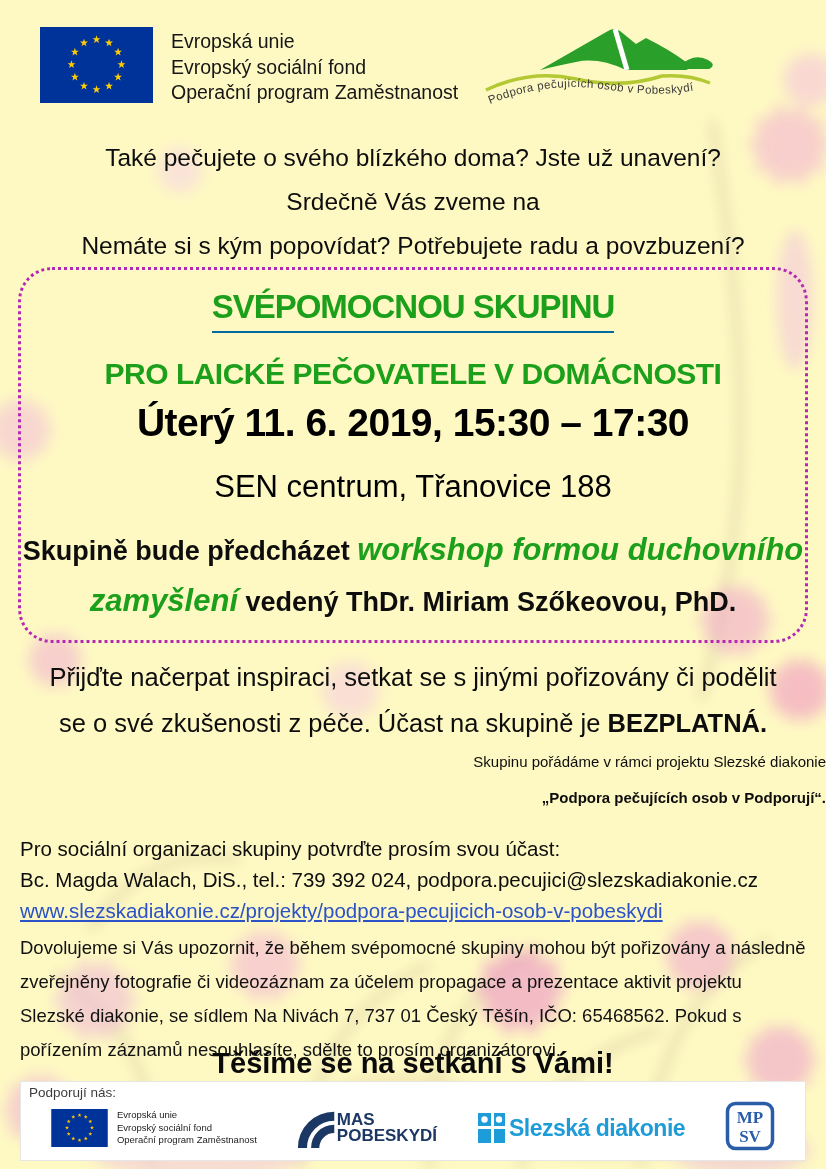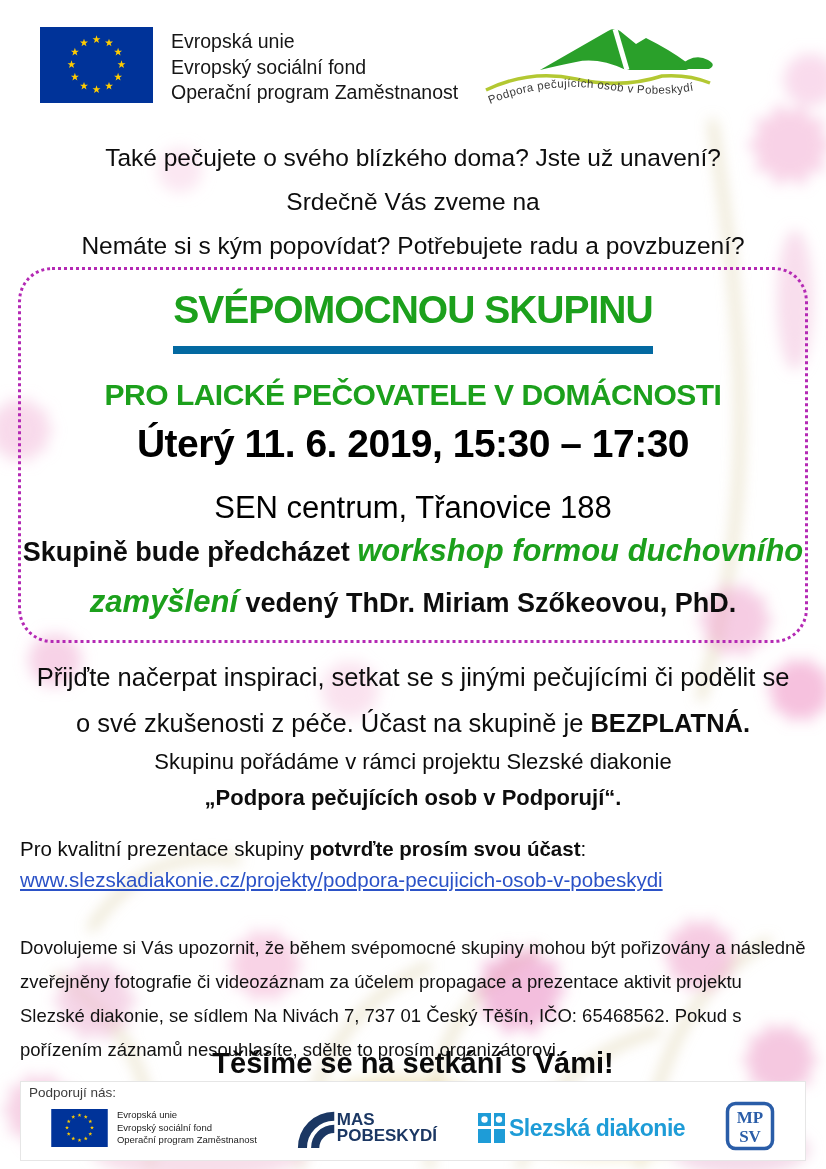--- a/index.html
+++ b/index.html
@@ -1,59 +1,59 @@
 <!DOCTYPE html>
 <html><head>
 <meta charset="utf-8">
 <style>
   * { margin:0; padding:0; box-sizing:border-box; }
   html,body { background:#888; }
   .page {
     position:relative; width:826px; height:1169px; margin:0 auto;
-    background:#ffffff; overflow:hidden;
+    background:#fef9c3; overflow:hidden;
     font-family:"Liberation Sans", sans-serif; color:#1a1a1a;
   }
   .bg-layer { position:absolute; inset:0; z-index:0; pointer-events:none; }
   .content { position:absolute; inset:0; z-index:1; }
 
   
   .eu-header { position:absolute; left:40px; top:27px; display:flex; gap:18px; align-items:flex-start; }
   .eu-header .eu-text { font-size:19.5px; line-height:25.5px; color:#161616; padding-top:2px; }
   .project-logo { position:absolute; left:478px; top:16px; width:252px; height:102px; }
 
   
   .intro { position:absolute; top:136px; left:0; width:100%; text-align:center;
            font-size:24.5px; line-height:44px; color:#0d0d0d; }
 
   
   .invite-box {
     position:absolute; left:18px; right:18px; top:267px; height:376px;
     border:3.5px dotted #b429b4; border-radius:34px; text-align:center; padding-top:20px;
   }
   .invite-title {
-    display:inline-block; font-size:39px; font-weight:800; letter-spacing:-1px; color:#1ca01c;
-    border-bottom:8px solid #0369a1; padding-bottom:15px; line-height:1.05;
+    display:inline-block; font-size:33px; font-weight:800; letter-spacing:-1px; color:#1ca01c;
+    border-bottom:2px solid #0369a1; padding-bottom:6px; line-height:1.05;
   }
   .invite-subtitle { margin-top:24px; font-size:30px; font-weight:700; color:#1ca01c; letter-spacing:-0.5px; }
   .invite-datetime { margin-top:10px; font-size:39px; font-weight:700; color:#000; letter-spacing:-0.5px; }
   .invite-location { margin-top:24px; font-size:31px; font-weight:400; color:#000; }
-  .invite-workshop { margin-top:0; font-size:27px; font-weight:700; color:#0d0d0d; line-height:50px; }
+  .invite-workshop { margin-top:20px; font-size:27px; font-weight:700; color:#0d0d0d; line-height:50px; }
   .green-it { font-size:31px; font-weight:700; font-style:italic; color:#1ca01c; }
 
   
   .main-paragraph { position:absolute; top:654px; left:33px; width:760px; text-align:center;
                     font-size:25.5px; line-height:46px; color:#0d0d0d; }
   .main-paragraph b { font-weight:700; }
-  .organizer { position:absolute; top:744px; left:0; width:100%; text-align:center;
-               font-size:22px; line-height:36px; color:#0d0d0d; }
+  .organizer { position:absolute; top:744px; left:0; width:100%; text-align:right;
+               font-size:15px; line-height:36px; color:#0d0d0d; }
   .organizer .org-bold { font-weight:700; }
 
   
   .contact { position:absolute; top:833px; left:20px; font-size:20.5px; line-height:31px; color:#0d0d0d; }
-  .contact b { font-weight:700;text-align:right; }
+  .contact b { font-weight:400;text-align:right; }
   .contact-link { color:#2b52c7; text-decoration:underline; cursor:pointer; }
 
   
   .disclaimer { position:absolute; top:931px; left:20px; width:790px;
                 font-size:18.5px; line-height:34px; color:#111; }
 
   
   .closing { position:absolute; top:1047px; left:0; width:100%; text-align:center;
              font-size:29px; font-weight:700; color:#0a0a0a; }
 
@@ -179,31 +179,34 @@
       <div class="invite-subtitle">PRO LAICKÉ PEČOVATELE V DOMÁCNOSTI</div>
       <div class="invite-datetime">Úterý 11. 6. 2019, 15:30 – 17:30</div>
       <div class="invite-location">SEN centrum, Třanovice 188</div>
       <div class="invite-workshop">
         <span>Skupině bude předcházet </span><span class="green-it">workshop formou duchovního</span><br>
         <span class="green-it">zamyšlení</span><span> vedený ThDr. Miriam Szőkeovou, PhD.</span>
       </div>
     </div>
 
     <div class="main-paragraph">
-      <span>Přijďte načerpat inspiraci, setkat se s jinými pečujícími či podělit se o své zkušenosti z péče. Účast na skupině je </span><b>BEZPLATNÁ.</b>
+      <span>Přijďte načerpat inspiraci, setkat se s jinými pořizovány či podělit se o své zkušenosti z péče. Účast na skupině je </span><b>BEZPLATNÁ.</b>
     </div>
 
     <div class="organizer">
       <div>Skupinu pořádáme v rámci projektu Slezské diakonie</div>
       <div class="org-bold">„Podpora pečujících osob v Podporují“.</div>
     </div>
 
     <div class="contact">
       <div>
-        <span>Pro kvalitní prezentace skupiny </span><b>potvrďte prosím svou účast</b><span>:</span>
+        <span>Pro sociální organizaci skupiny </span><b>potvrďte prosím svou účast</b><span>:</span>
+      </div>
+      <div>
+        <span>Bc. Magda Walach, DiS., tel.: </span><b>739 392 024</b><span>, </span><b>podpora.pecujici@slezskadiakonie.cz</b>
       </div>
       <div>
         <span class="contact-link">www.slezskadiakonie.cz/projekty/podpora-pecujicich-osob-v-pobeskydi</span>
       </div>
     </div>
 
     <p class="disclaimer">Dovolujeme si Vás upozornit, že během svépomocné skupiny mohou být pořizovány a následně zveřejněny fotografie či videozáznam za účelem propagace a prezentace aktivit projektu Slezské diakonie, se sídlem Na Nivách 7, 737 01 Český Těšín, IČO: 65468562. Pokud s pořízením záznamů nesouhlasíte, sdělte to prosím organizátorovi.</p>
 
     <div class="closing">Těšíme se na setkání s Vámi!</div>
 

